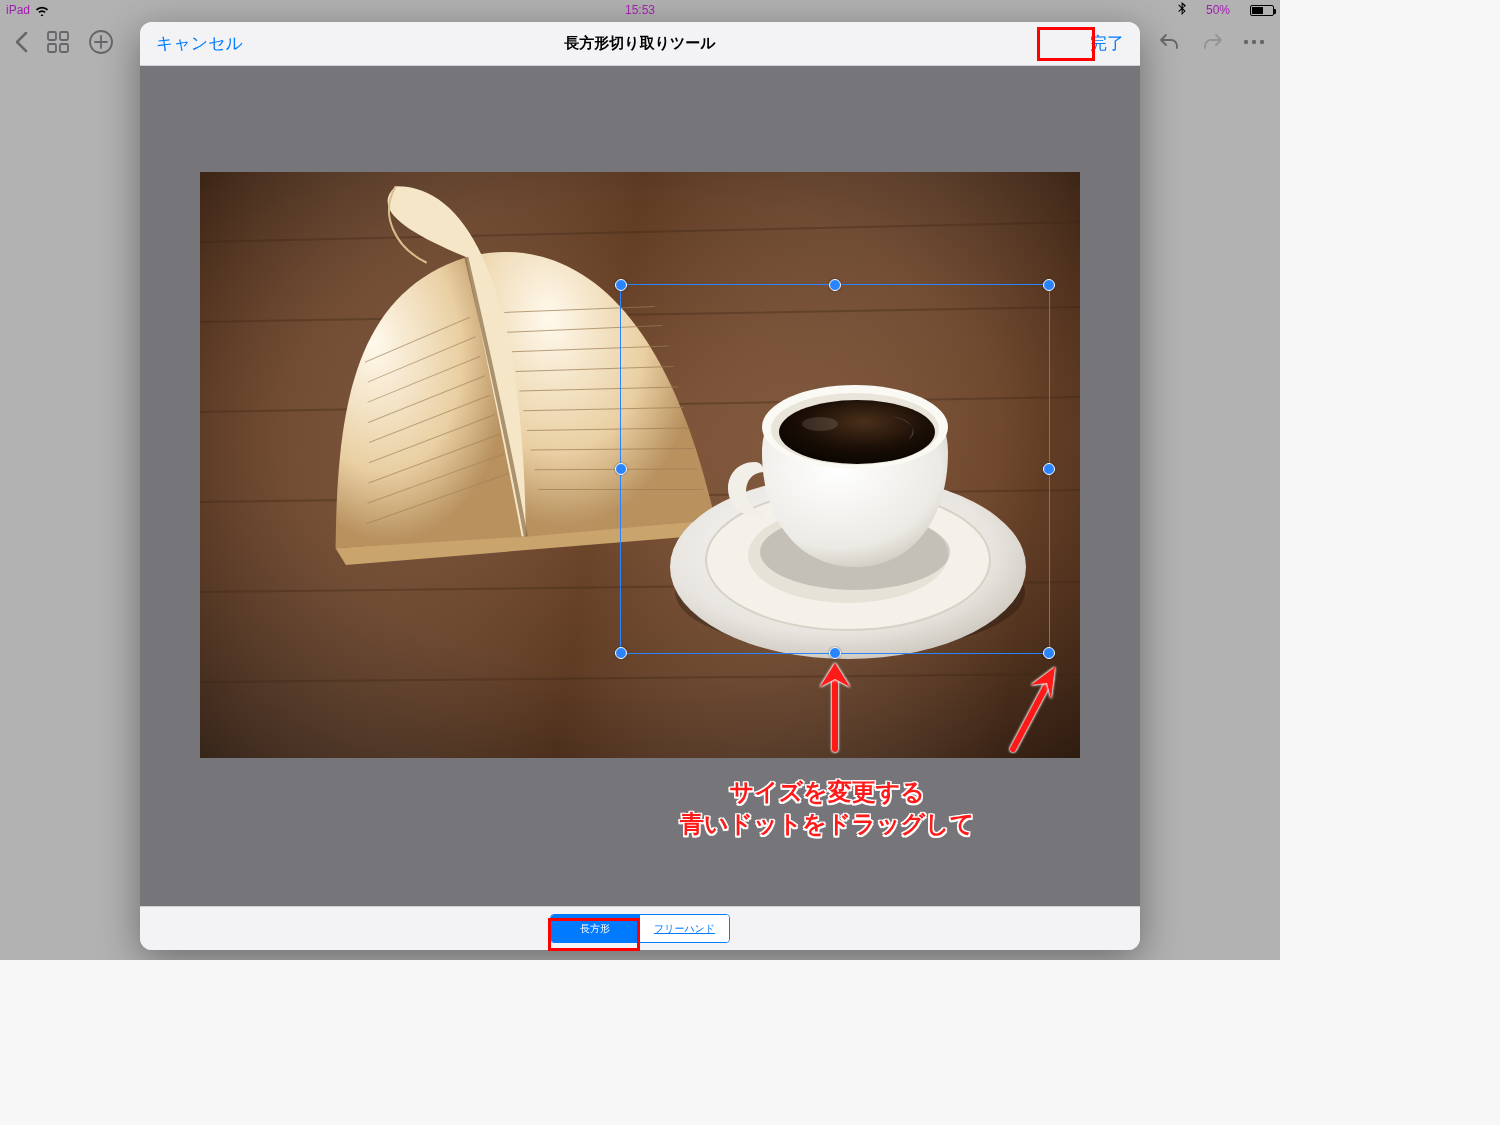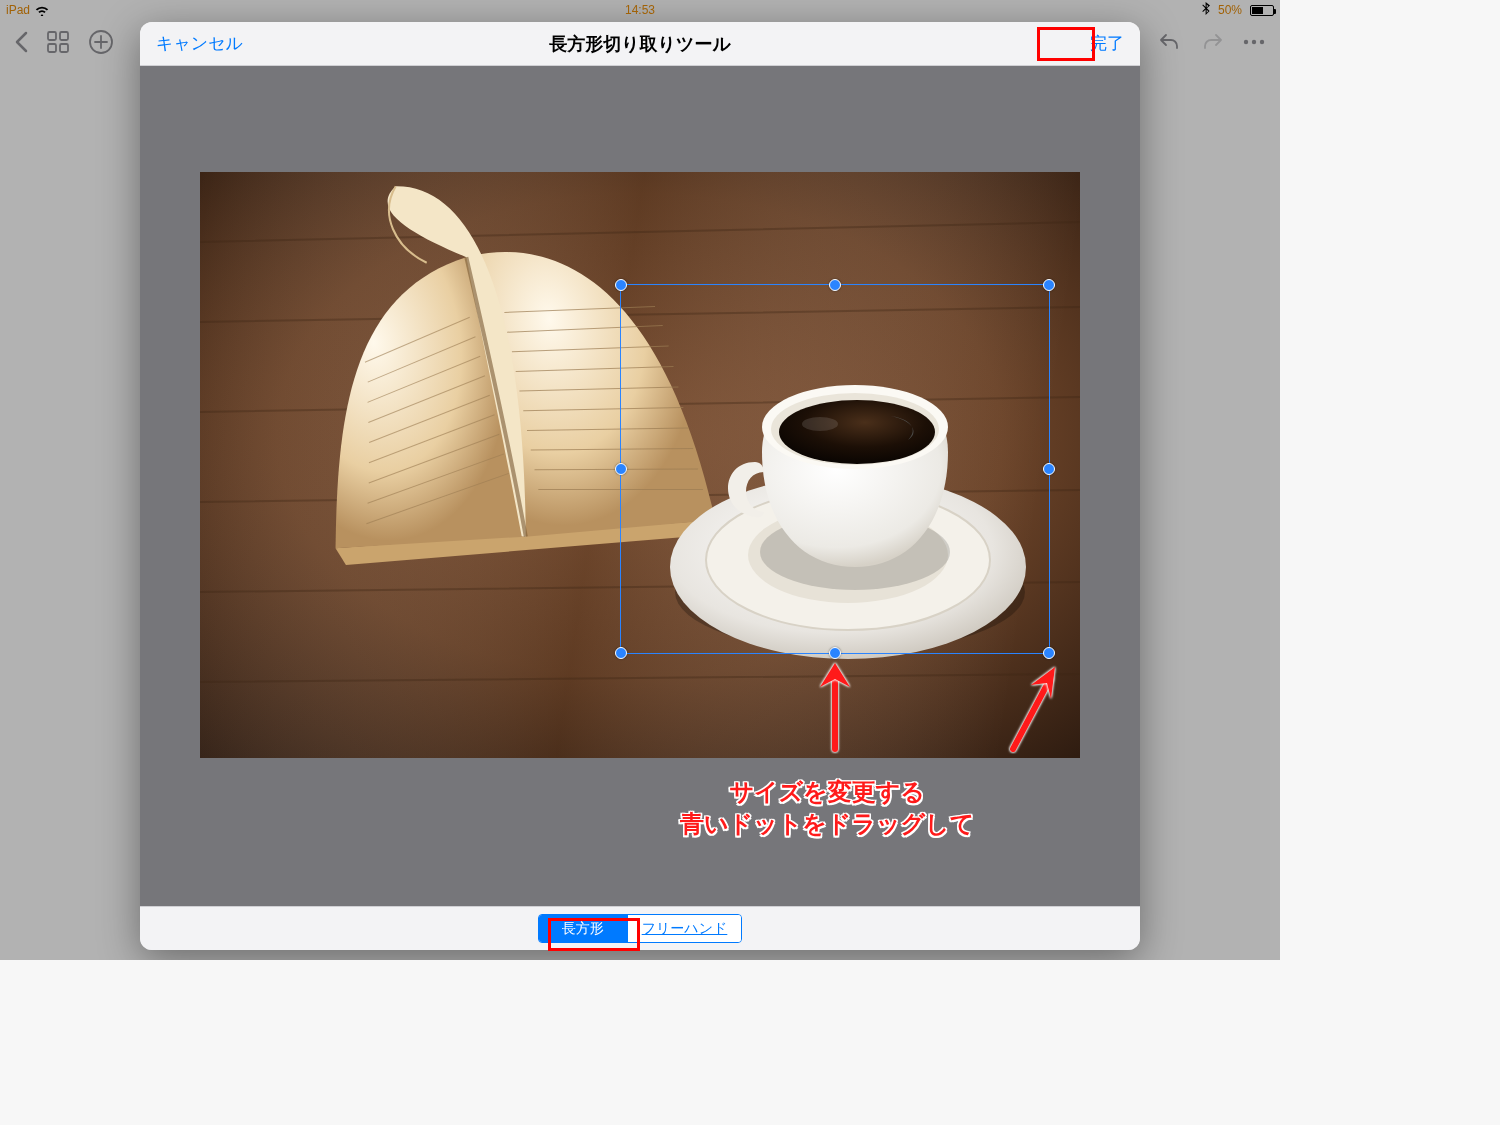--- a/index.html
+++ b/index.html
@@ -13,27 +13,27 @@
   }
 
   
   .status-bar {
     position: absolute;
     top: 0; left: 0; right: 0;
     height: 20px;
     display: flex;
     align-items: center;
     font-size: 12px;
-    color: #a16207;
+    color: #a21caf;
     padding: 0 6px;
     z-index: 100;
   }
   .status-left { display: flex; align-items: center; gap: 5px; }
   .status-center { position: absolute; left: 50%; transform: translateX(-50%); font-weight: 500; }
-  .status-right { margin-left: auto; display: flex; align-items: center; gap: 8px; }
+  .status-right { margin-left: auto; display: flex; align-items: center; gap: 20px; }
   .wifi-icon svg { display: block; }
   .battery {
     width: 24px; height: 11px; border: 1px solid #000; border-radius: 2px;
     position: relative; display: inline-block;
   }
   .battery::after {
     content: ""; position: absolute; right: -3px; top: 3px; width: 2px; height: 5px; background: #000; border-radius: 0 1px 1px 0;
   }
   .battery-fill { position: absolute; left: 1px; top: 1px; bottom: 1px; width: 50%; background: #000; }
 
@@ -81,21 +81,21 @@
     align-items: center;
     justify-content: space-between;
     padding: 0 16px;
     border-bottom: 1px solid #d0d0d4;
     position: relative;
   }
   .sheet-header .title {
     position: absolute;
     left: 50%;
     transform: translateX(-50%);
-    font-size: 18px;
+    font-size: 15px;
     font-weight: 600;
     color: #000;
   }
   .sheet-header button {
     background: none;
     border: none;
     font-size: 17px;
     color: #007aff;
     cursor: pointer;
   }
@@ -119,21 +119,21 @@
     display: flex;
     border: 1px solid #007aff;
     border-radius: 4px;
     overflow: hidden;
     height: 29px;
   }
   .seg button {
     border: none;
     background: #fff;
     color: #007aff;
-    font-size: 14px;
+    font-size: 10px;
     padding: 0 14px;
     cursor: pointer;
     min-width: 88px;
   }
   .seg button.active {
     background: #007aff;
     color: #fff;
   }
   .seg button + button { border-left: 1px solid #007aff; text-decoration: underline; }
 
@@ -204,21 +204,21 @@
 
 <div class="status-bar">
   <div class="status-left">
     <span>iPad</span>
     <span class="wifi-icon">
       <svg width="14" height="11" viewBox="0 0 14 11">
           <path d="M7 9.5a1.2 1.2 0 100 2.4 1.2 1.2 0 000-2.4zM3.3 6.8a5.3 5.3 0 017.4 0l-1.3 1.3a3.4 3.4 0 00-4.8 0zM.8 4.3a8.8 8.8 0 0112.4 0l-1.3 1.3a7 7 0 00-9.8 0z" fill="#000"></path>
         </svg>
     </span>
   </div>
-  <div class="status-center">14:53</div>
+  <div class="status-center">15:53</div>
   <div class="status-right">
     <span>
       <svg width="8" height="13" viewBox="0 0 8 13">
           <path d="M3.6 0v5.1L1 2.6.3 3.3l3 3-3 3L1 10l2.6-2.5V13l4-4-2.7-2.7L8 3.6zM4.7 2.5l1.5 1.5L4.7 5.5zM4.7 7.8l1.5 1.5-1.5 1.5z" fill="#000"></path>
         </svg>
     </span>
     <span>50%</span>
     <span class="battery">
         <span class="battery-fill"></span>
       </span>

